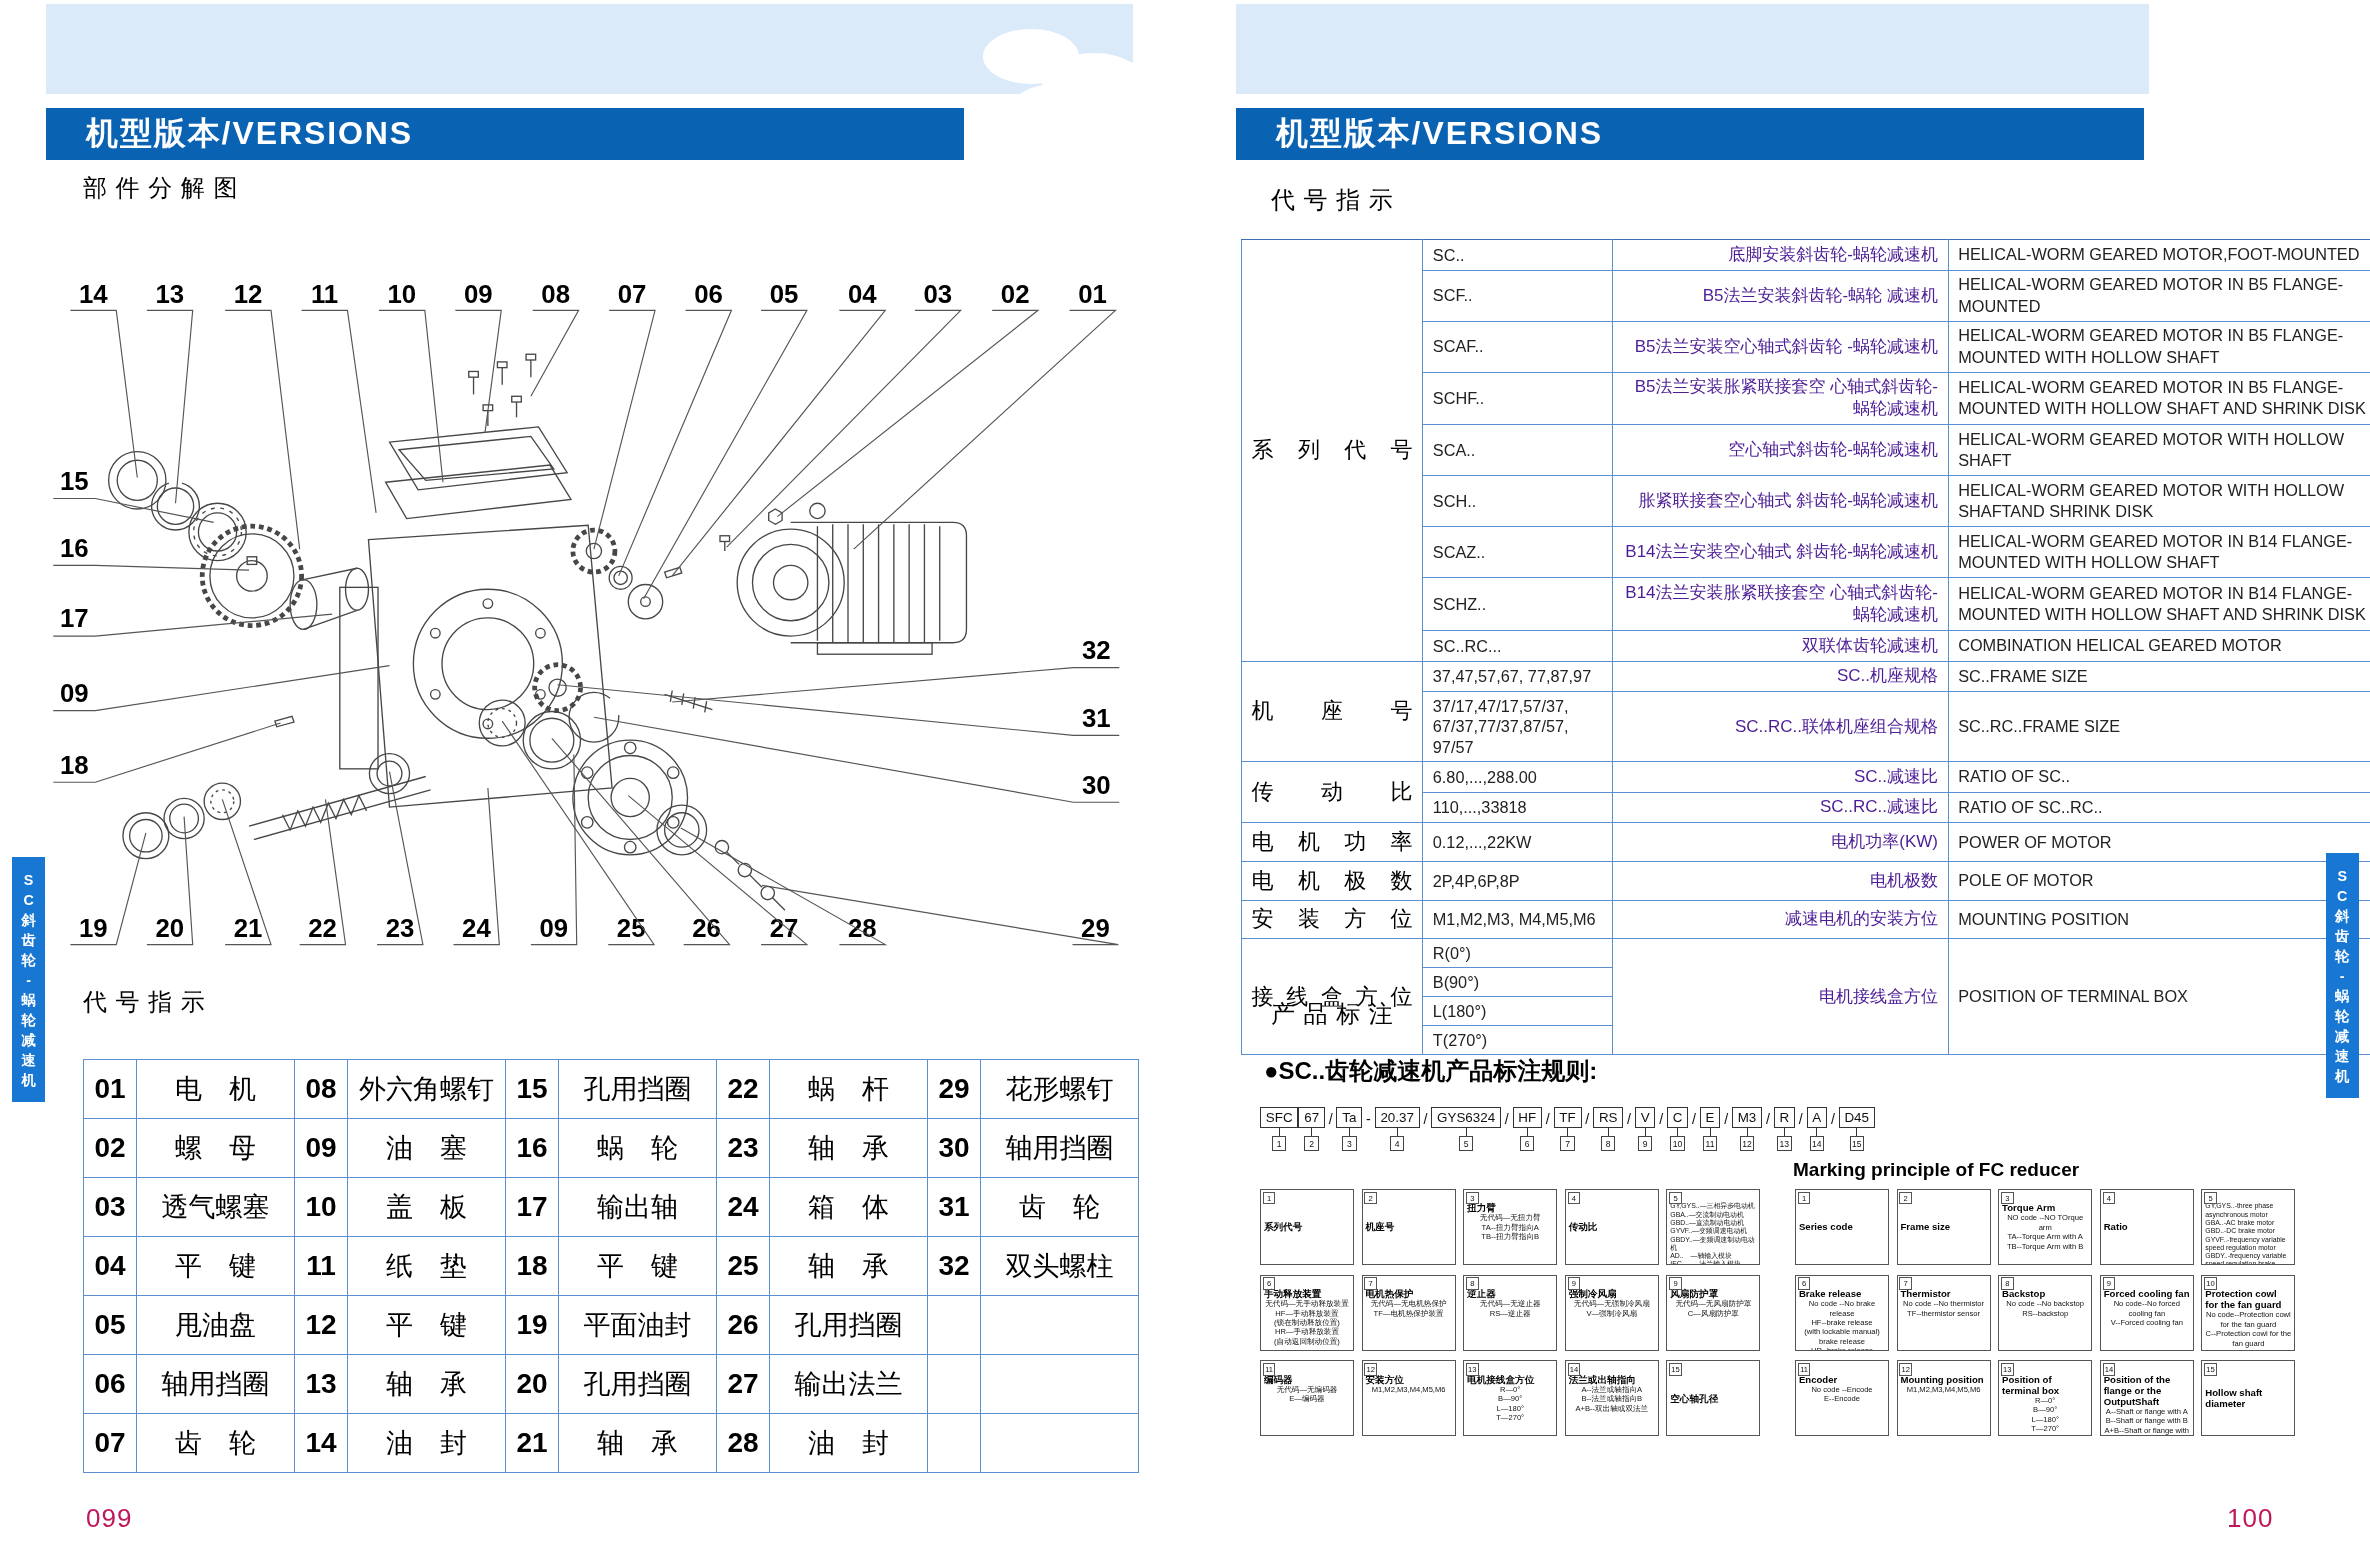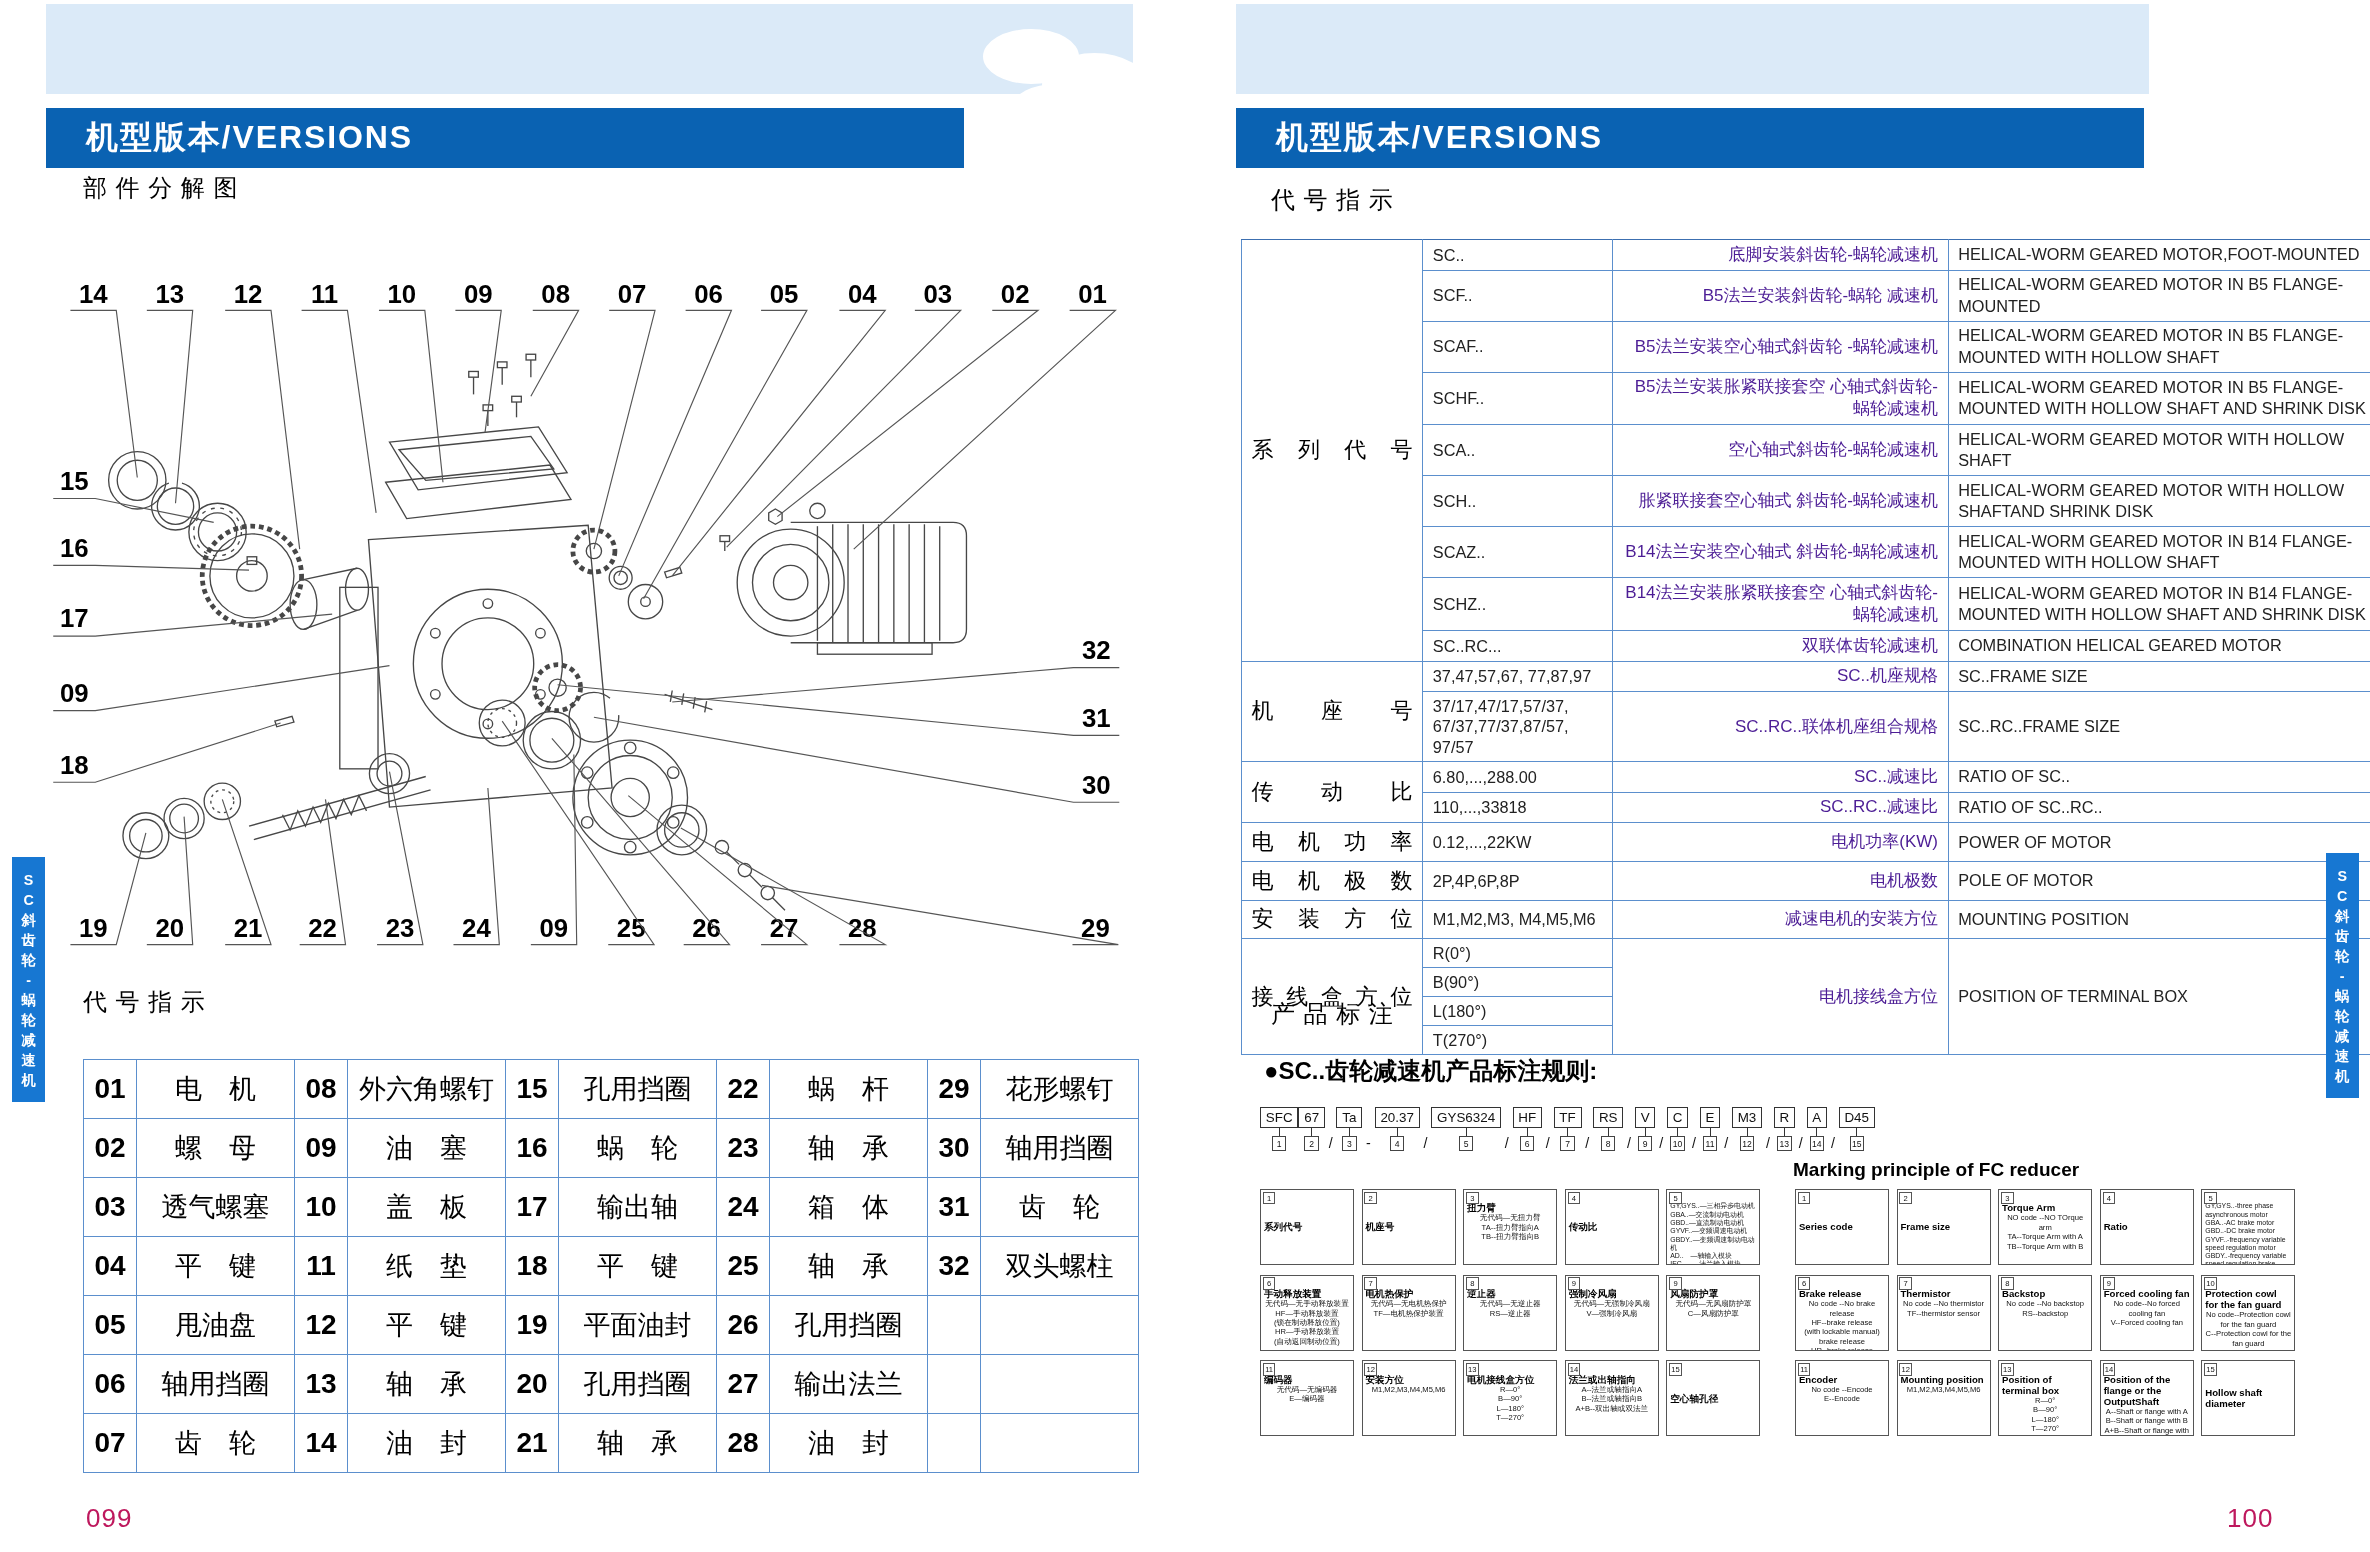--- a/index.html
+++ b/index.html
@@ -1,19 +1,19 @@
 <!DOCTYPE html>
 <html><head>
 <meta charset="utf-8">
 <style>
   html,body{margin:0;padding:0;background:#ffffff;}
   #canvas{position:relative;width:2371px;height:1552px;background:#ffffff;overflow:hidden;
           font-family:"Liberation Sans","DejaVu Sans",sans-serif;color:#111;}
   .band{position:absolute;top:3.8px;height:90px;background:#dbeaf8;}
-  .hdrbar{position:absolute;top:108px;height:60px;background:#0a62b2;display:flex;align-items:center;}
+  .hdrbar{position:absolute;top:108px;height:52px;background:#0a62b2;display:flex;align-items:center;}
   .hdrbar .t{color:#fff;font-size:32px;font-weight:bold;letter-spacing:1.9px;padding-left:40px;white-space:nowrap;}
   .h2{position:absolute;font-size:24px;font-weight:normal;color:#000;letter-spacing:8.6px;white-space:nowrap;}
   .blob{position:absolute;background:#fff;border-radius:50%;}
   .sidetab{position:absolute;width:32.5px;background:#1777d2;display:flex;flex-direction:column;
            align-items:center;justify-content:center;}
   .sidetab div{color:#fff;font-size:14.3px;font-weight:bold;line-height:20px;}
   .footer{position:absolute;font-size:26px;color:#be185d;letter-spacing:1px;}
 
   
   #parts-wrap{position:absolute;left:83px;top:1059px;}
@@ -29,21 +29,21 @@
   table.spec td,table.spec th{border:1px solid #5b8fcd;padding:3.8px 9.6px;vertical-align:middle;background:#fff;}
   table.spec .sec-top{border-top:1.9px solid #3c6fb0;}
   th.slabel{width:161px;font-size:22px;font-weight:normal;color:#000;padding:3.8px 15.3px;}
   th.slabel span{display:inline-block;width:100%;text-align:justify;text-align-last:justify;}
   td.scode{width:170px;font-size:16.3px;color:#222;line-height:1.25;}
   td.scn{width:315px;font-size:17px;color:#4c1d95;line-height:1.3;text-align:right;}
   td.sen{width:426px;font-size:16.3px;color:#222;line-height:1.3;}
 
   
   .rule{position:absolute;font-weight:bold;color:#000;white-space:nowrap;}
-  #code-line{position:absolute;left:1260px;top:1107px;display:flex;align-items:flex-end;}
+  #code-line{position:absolute;left:1260px;top:1107px;display:flex;align-items:flex-start;}
   .tok{display:flex;flex-direction:column;align-items:center;}
   .tok .vbox{border:1.3px solid #333;padding:1.9px 4.8px;font-size:13.4px;color:#111;white-space:nowrap;background:#fff;}
   .tok .stem{width:1px;height:8.6px;background:#333;}
   .tok .nbox{border:1px solid #444;width:12.4px;height:12.4px;font-size:8.6px;display:flex;align-items:center;
              justify-content:center;color:#111;background:#fff;}
   .sep{font-size:14.3px;color:#111;padding:3.8px 3.8px 0 3.8px;}
   .mgrid{position:absolute;display:grid;grid-template-columns:repeat(5,94px);grid-auto-rows:76px;gap:9.6px 7.6px;}
   .mbox{position:relative;border:1.3px solid #555;background:#fff;padding:12.4px 2.9px 1.9px 2.9px;overflow:hidden;}
   .mbox .bn{position:absolute;top:1.9px;left:1.9px;border:1px solid #555;width:10.5px;height:10.5px;font-size:7.6px;
             display:flex;align-items:center;justify-content:center;}

